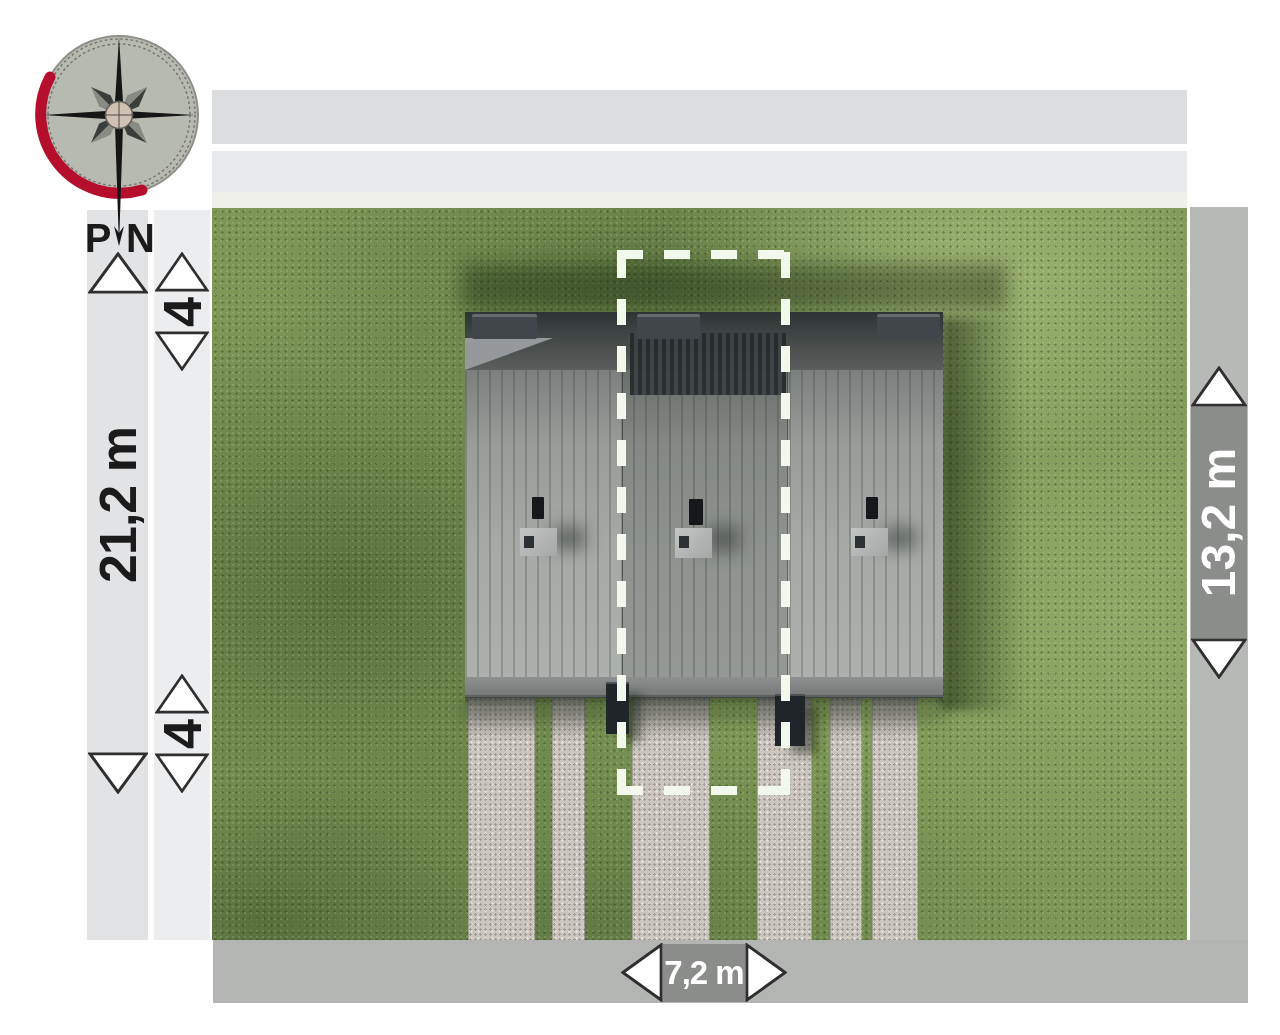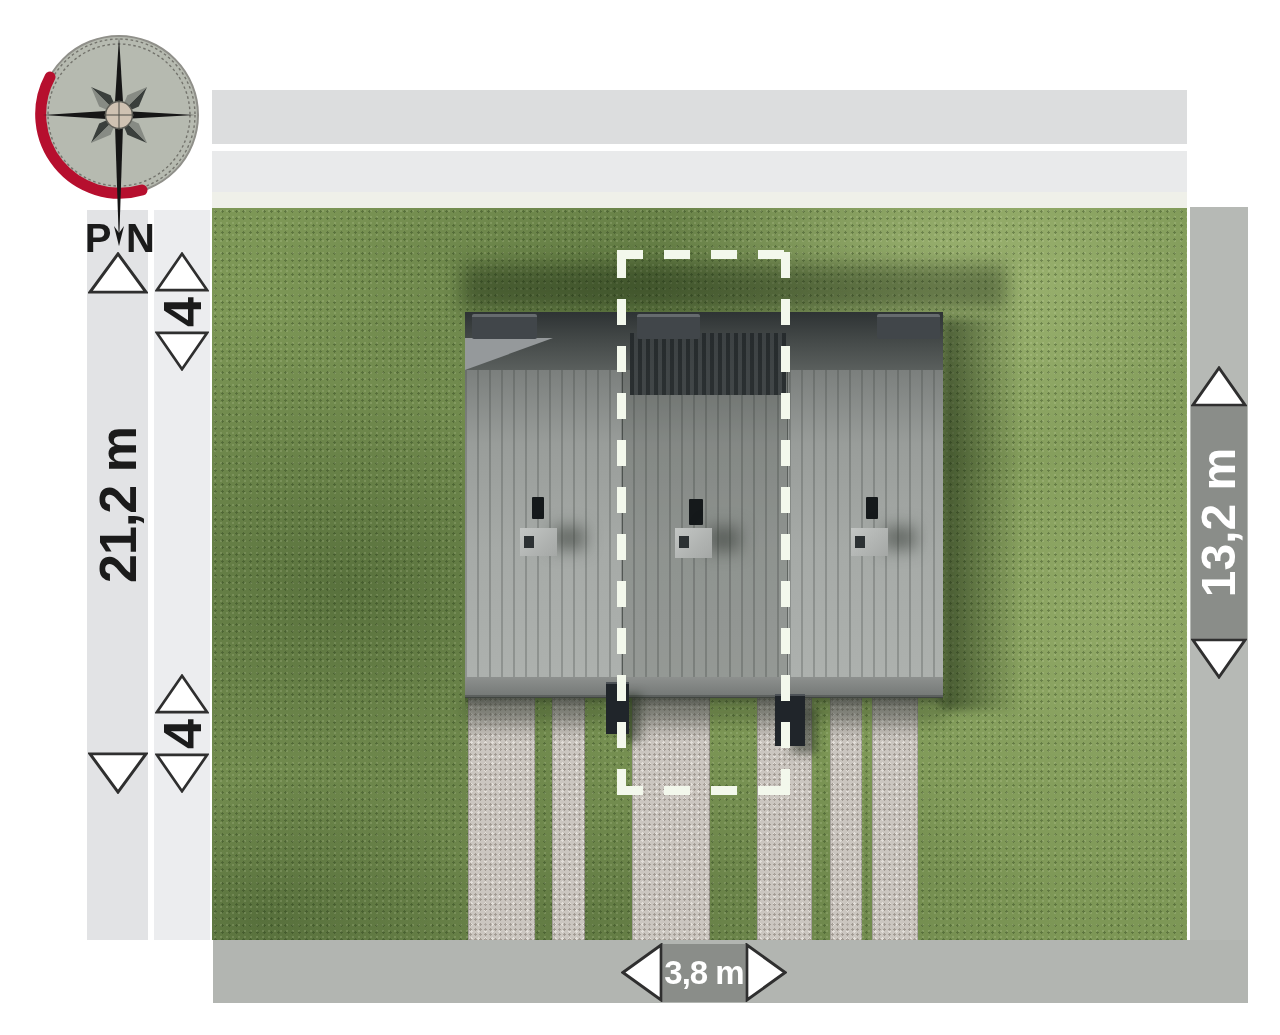--- a/index.html
+++ b/index.html
@@ -182,21 +182,21 @@
     <span>13,2 m</span>
   </div>
   <svg class="abs tri" style="left:1191px;top:638px;width:56px;height:41px;" viewBox="0 0 60 44" preserveAspectRatio="none">
       <polygon points="2,2 58,2 30,42"></polygon>
     </svg>
 
   <svg class="abs tri" style="left:621px;top:943px;width:42px;height:59px;" viewBox="0 0 44 60" preserveAspectRatio="none">
       <polygon points="42,2 42,58 2,30"></polygon>
     </svg>
   <div class="abs badge badge-bottom dim-light" style="left:663px;top:944px;width:82px;height:58px;">
-    <span>3,8 m</span>
+    <span>7,2 m</span>
   </div>
   <svg class="abs tri" style="left:745px;top:943px;width:42px;height:59px;" viewBox="0 0 44 60" preserveAspectRatio="none">
       <polygon points="2,2 2,58 42,30"></polygon>
     </svg>
 
   <svg class="abs" style="left:34px;top:32px;width:168px;height:222px;" viewBox="0 0 168 222">
     <circle cx="85" cy="83" r="79" fill="var(--compass_face,#b6bab0)" stroke="#90908a" stroke-width="2"></circle>
     <circle cx="85" cy="83" r="76" fill="none" stroke="#73736c" stroke-width="1.4" stroke-dasharray="2.6 2.6"></circle>
     <circle cx="85" cy="83" r="71" fill="none" stroke="#73736c" stroke-width="1.4" stroke-dasharray="2.6 2.6"></circle>
     <path d="M16 45 A79 79 0 0 0 108 158" fill="none" stroke="var(--compass_red,#b60f2e)" stroke-width="11" stroke-linecap="round"></path>

